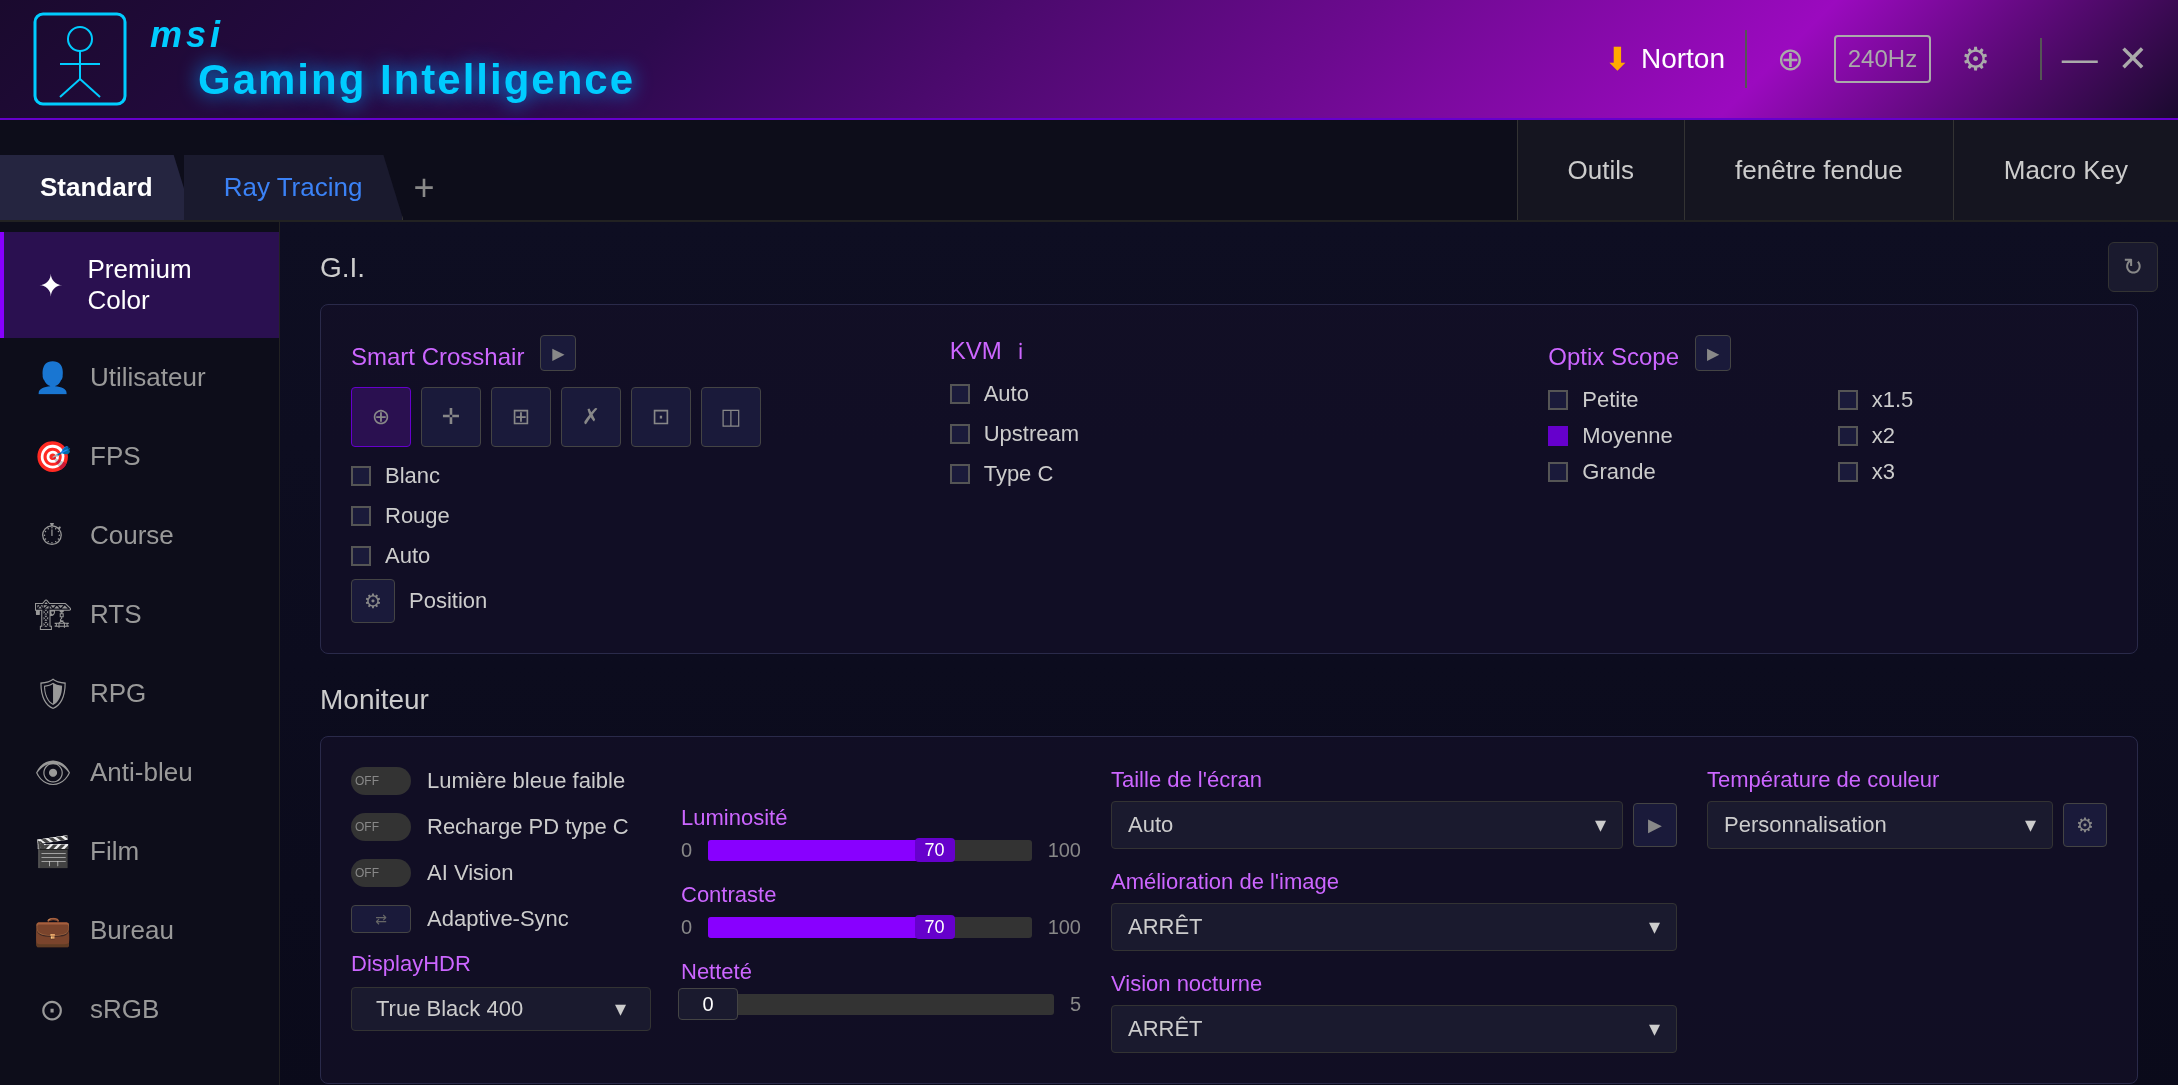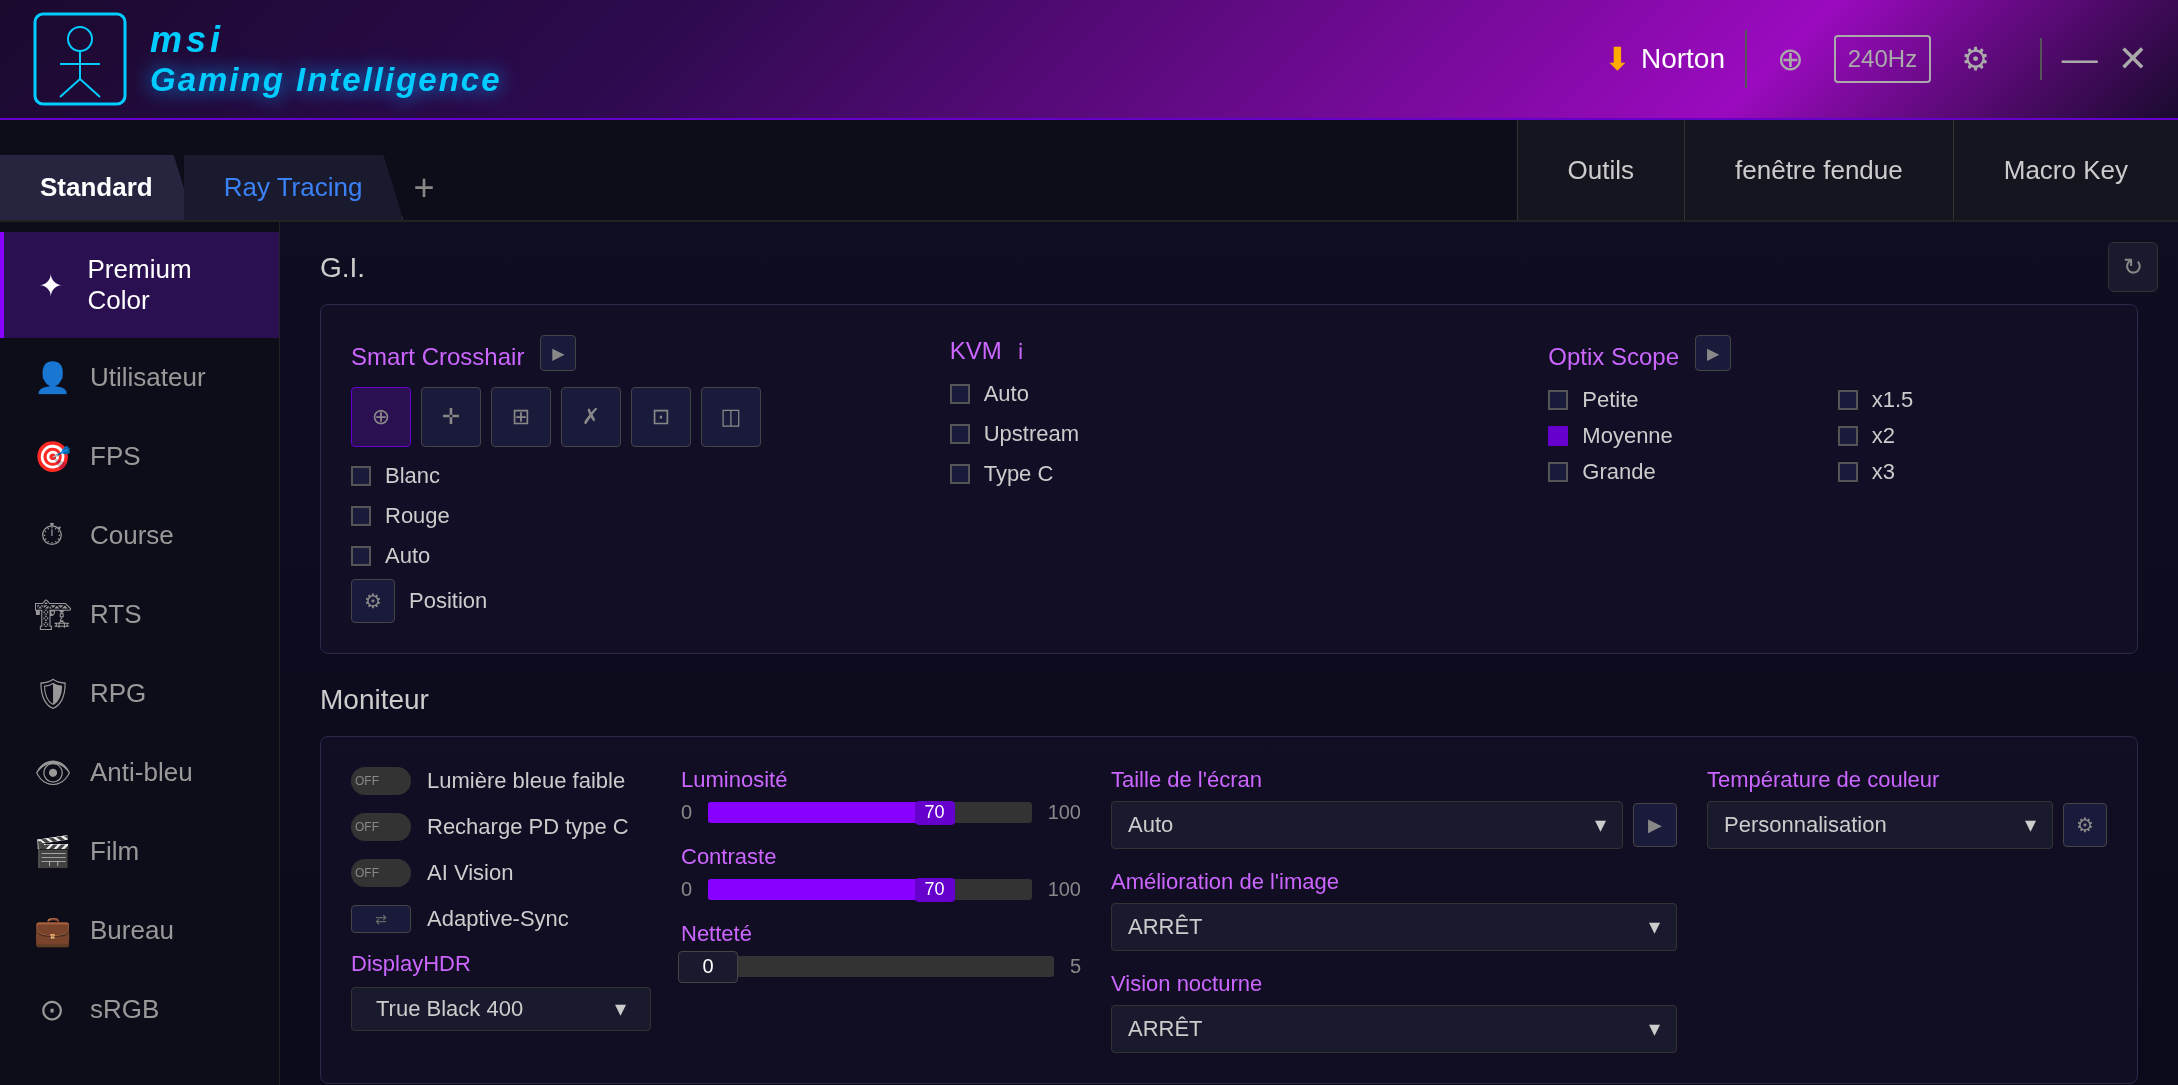--- a/index.html
+++ b/index.html
@@ -38,25 +38,25 @@
     }
     .msi-text {
       color: #00ccff;
       font-size: 36px;
       font-weight: bold;
       font-style: italic;
       letter-spacing: 4px;
     }
     .gaming-text {
       color: #00ccff;
-      font-size: 33px;
+      font-size: 42px;
       font-weight: bold;
-      font-style: italic;
       letter-spacing: 2px;
       text-shadow: 0 0 20px #0099ff;
+      margin-left: 48px;
     }
     .header-right {
       margin-left: auto;
       display: flex;
       align-items: center;
       gap: 20px;
     }
     .norton-btn {
       display: flex;
       align-items: center;
@@ -398,20 +398,21 @@
       width: 100%;
       cursor: pointer;
       display: flex;
       align-items: center;
       justify-content: space-between;
     }
     .slider-section {
       display: flex;
       flex-direction: column;
       gap: 20px;
+      justify-content: center;
     }
     .slider-label {
       color: #cc66ff;
       font-size: 22px;
       margin-bottom: 8px;
     }
     .slider-row {
       display: flex;
       align-items: center;
       gap: 16px;

